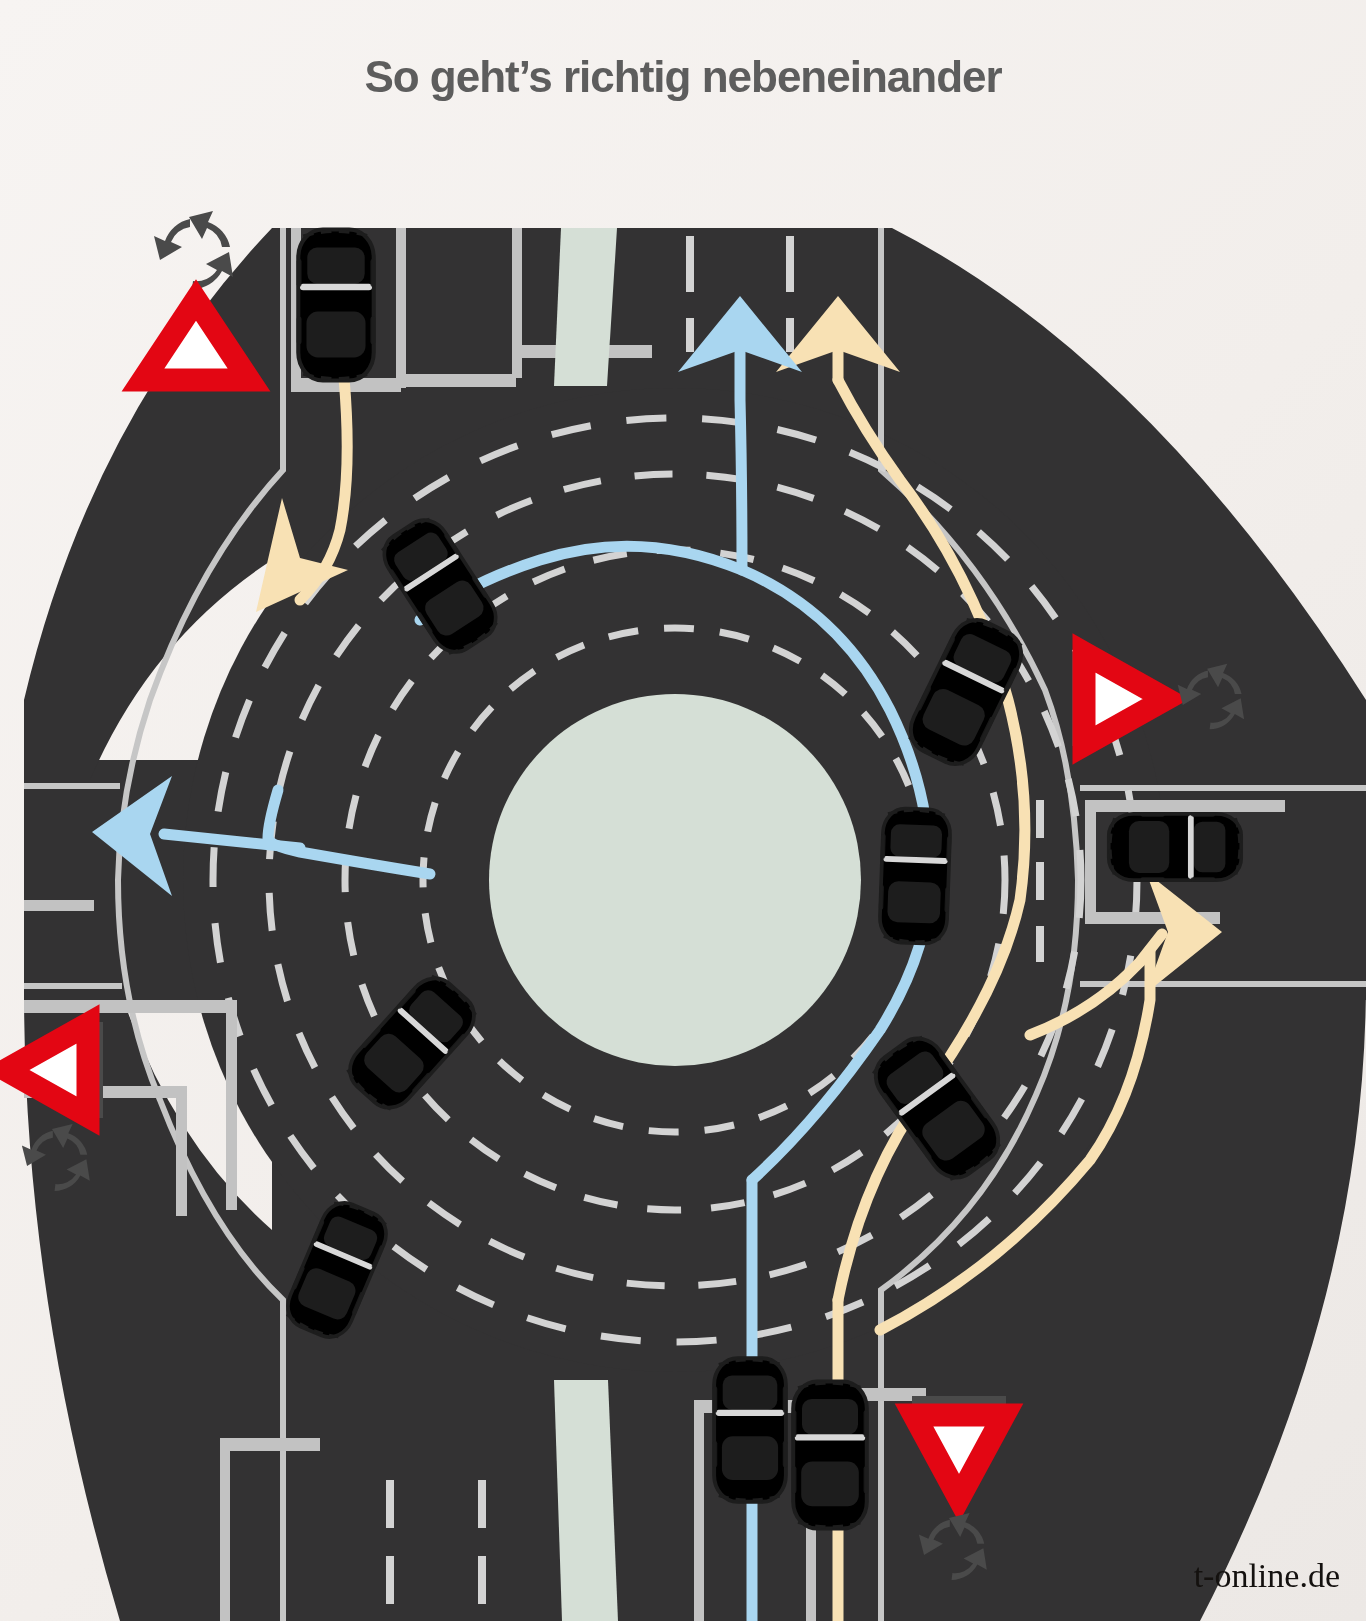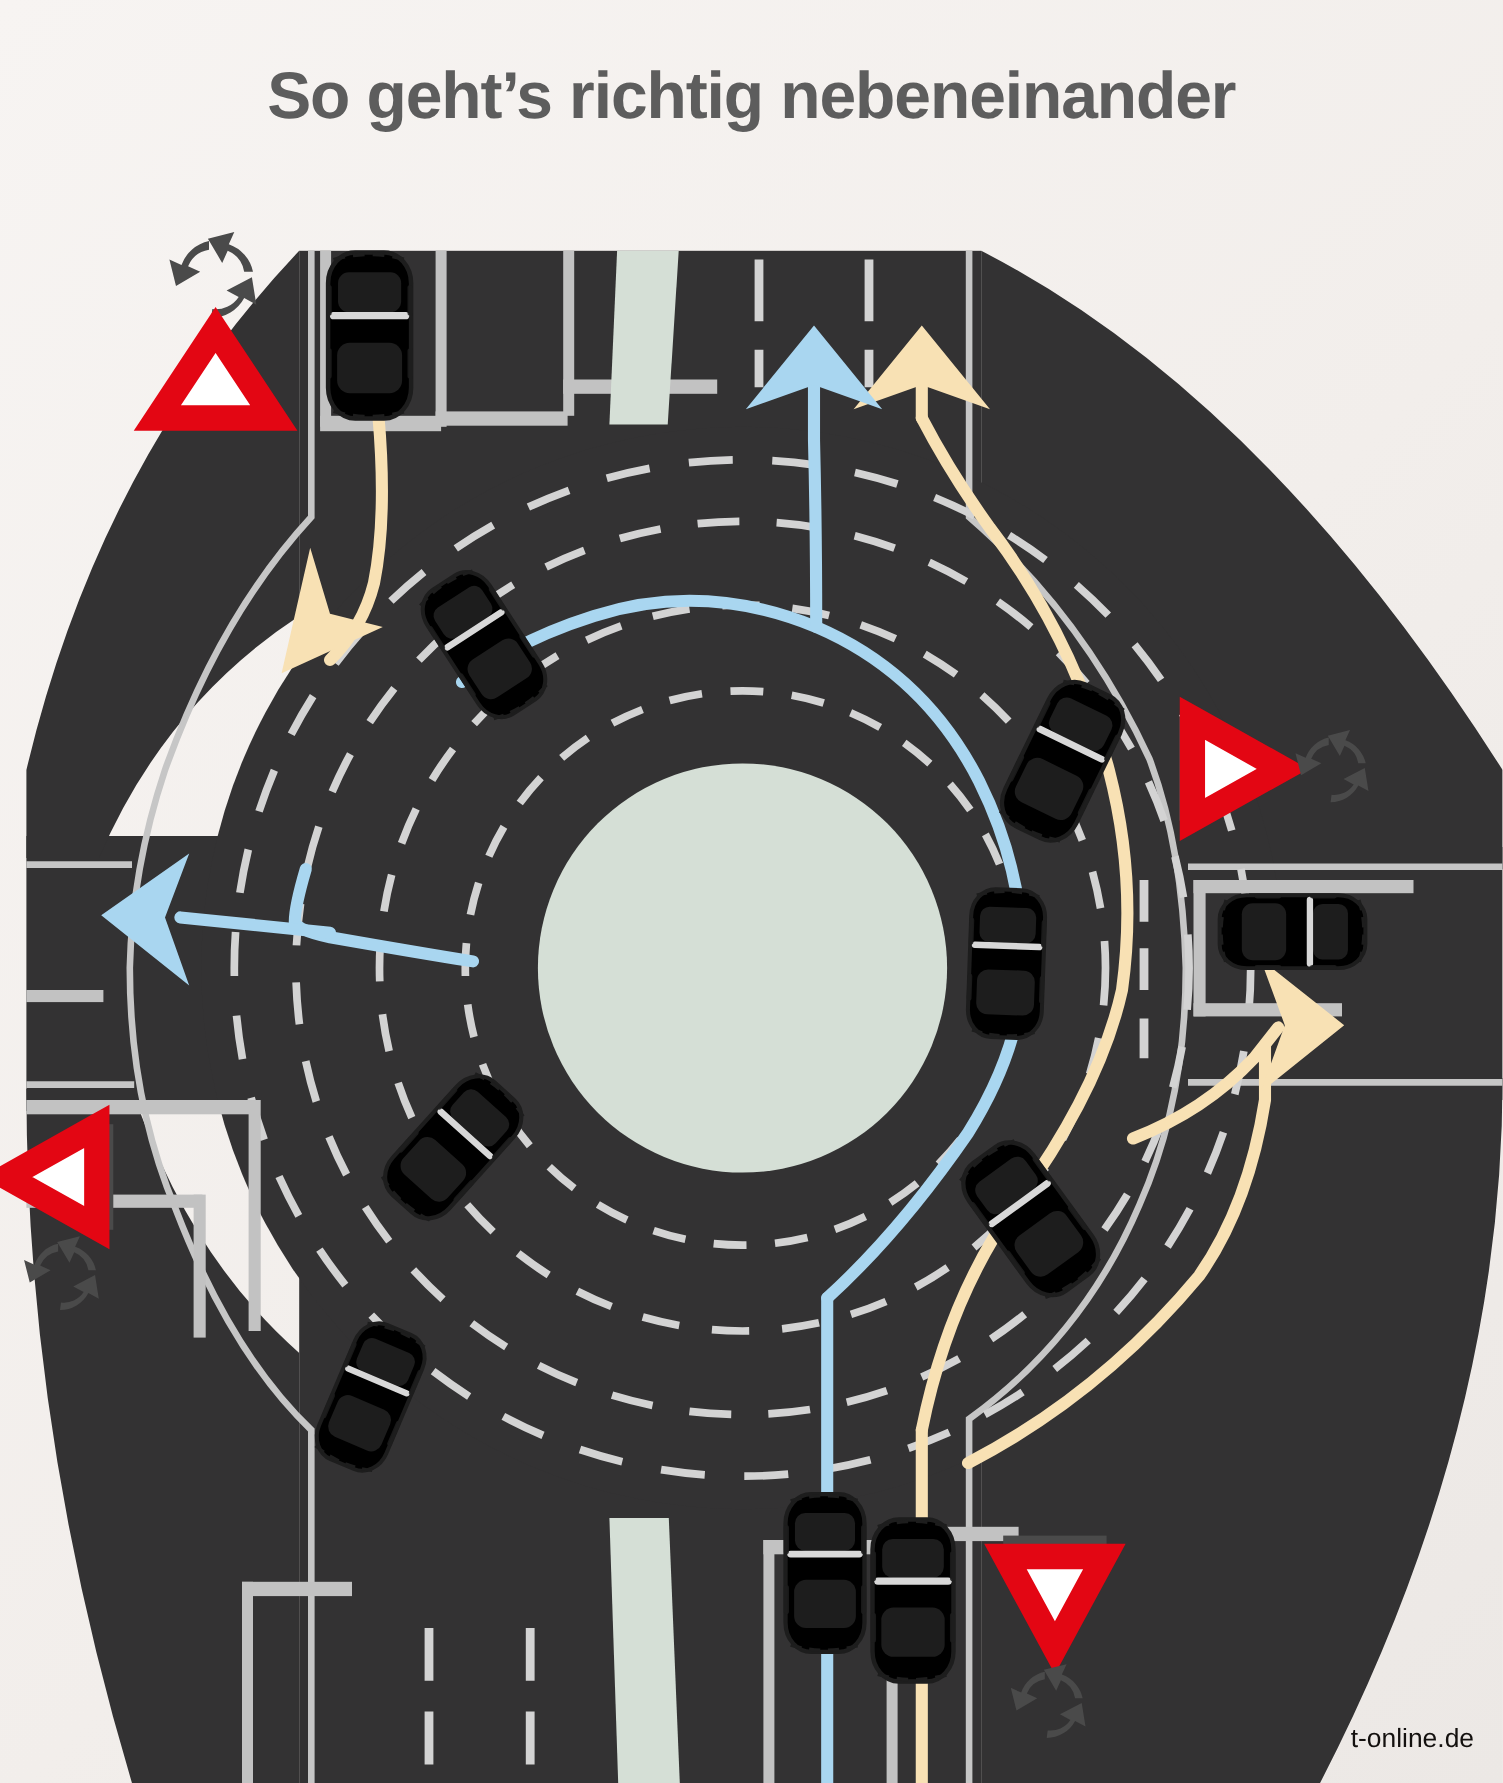--- a/index.html
+++ b/index.html
@@ -3,26 +3,26 @@
 <meta charset="utf-8">
 <style>
   html,body{margin:0;padding:0;background:#f2eeec;}
   body{
     width:1366px;height:1621px;overflow:hidden;position:relative;
     font-family:"Liberation Sans",sans-serif;
     background:linear-gradient(135deg,#f7f4f2 0%,#f2eeeb 55%,#ece8e5 100%);
   }
   #title{
     position:absolute;left:0;top:52px;width:1366px;text-align:center;
-    font-size:60px;font-weight:700;color:#5d5d5d;letter-spacing:-1px;
+    font-size:44px;font-weight:700;color:#5d5d5d;letter-spacing:-1px;
     font-family:"Liberation Sans",sans-serif;
   }
   #watermark{
-    position:absolute;right:26px;bottom:26px;font-size:24px;color:#14110f;
-    font-family:Liberation Sans, sans-serif;letter-spacing:0px;
+    position:absolute;right:26px;bottom:26px;font-size:34px;color:#14110f;
+    font-family:Liberation Serif, serif;letter-spacing:0px;
   }
   #scene{position:absolute;left:0;top:0;width:1366px;height:1621px;}
   svg{display:block;}
 </style>
 </head>
 <body>
 
 <div id="scene">
 <svg width="1366" height="1621" viewBox="0 0 1366 1621" xmlns="http://www.w3.org/2000/svg">
   <defs>

